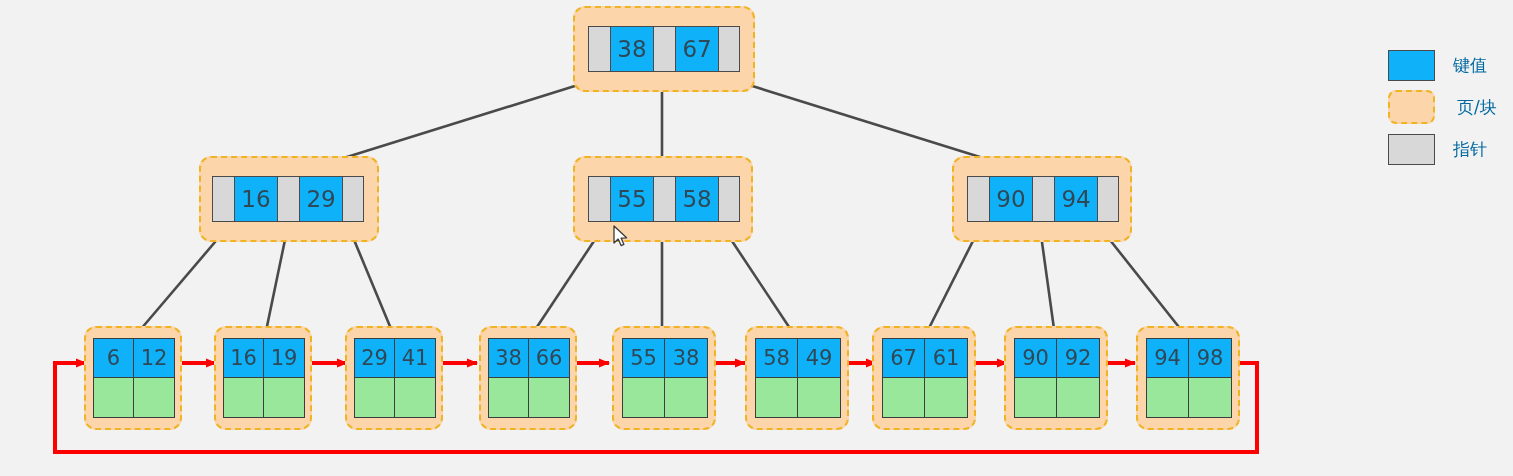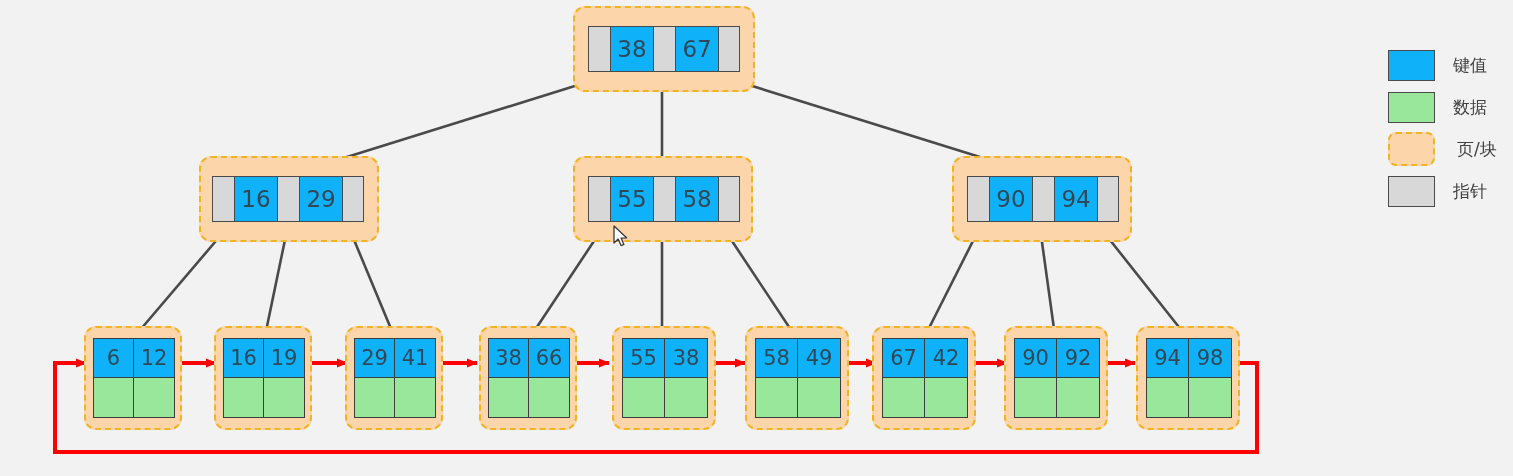--- a/index.html
+++ b/index.html
@@ -96,21 +96,21 @@
   .legend-swatch.ptr   { background: #d8d8d8; }
   .legend-swatch.page  {
     background: #fcd5ab;
     border: 2px dashed #f0b323;
     border-radius: 8px;
     height: 34px;
   }
   .legend-label {
     margin-left: 18px;
     font-size: 17px;
-    color: #404040;
+    color: #0369a1;
     white-space: nowrap;
   }
   .legend-row.page-row .legend-label { margin-left: 22px; }
 
   
   #mouse-cursor {
     position: absolute;
     left: 613px; top: 225px;
     width: 16px; height: 23px;
   }
@@ -255,21 +255,21 @@
   <div class="leaf-grid" style="left:755px; top:338px; width:86px; height:80px;">
     <div class="leaf-key">58</div>
     <div class="leaf-key last">49</div>
     <div class="leaf-data"></div>
     <div class="leaf-data last"></div>
   </div>
 
   <div class="page-block" style="left:872px; top:326px; width:104px; height:104px;"></div>
   <div class="leaf-grid" style="left:882px; top:338px; width:86px; height:80px;">
     <div class="leaf-key">67</div>
-    <div class="leaf-key last">42</div>
+    <div class="leaf-key last">61</div>
     <div class="leaf-data"></div>
     <div class="leaf-data last"></div>
   </div>
 
   <div class="page-block" style="left:1004px; top:326px; width:104px; height:104px;"></div>
   <div class="leaf-grid" style="left:1014px; top:338px; width:86px; height:80px;">
     <div class="leaf-key">90</div>
     <div class="leaf-key last">92</div>
     <div class="leaf-data"></div>
     <div class="leaf-data last"></div>
@@ -280,24 +280,20 @@
     <div class="leaf-key">94</div>
     <div class="leaf-key last">98</div>
     <div class="leaf-data"></div>
     <div class="leaf-data last"></div>
   </div>
 
   <div id="legend">
     <div class="legend-row">
       <div class="legend-swatch key"></div>
       <div class="legend-label">键值</div>
-    </div>
-    <div class="legend-row">
-      <div class="legend-swatch data"></div>
-      <div class="legend-label">数据</div>
     </div>
     <div class="legend-row page-row">
       <div class="legend-swatch page"></div>
       <div class="legend-label">页/块</div>
     </div>
     <div class="legend-row">
       <div class="legend-swatch ptr"></div>
       <div class="legend-label">指针</div>
     </div>
   </div>

